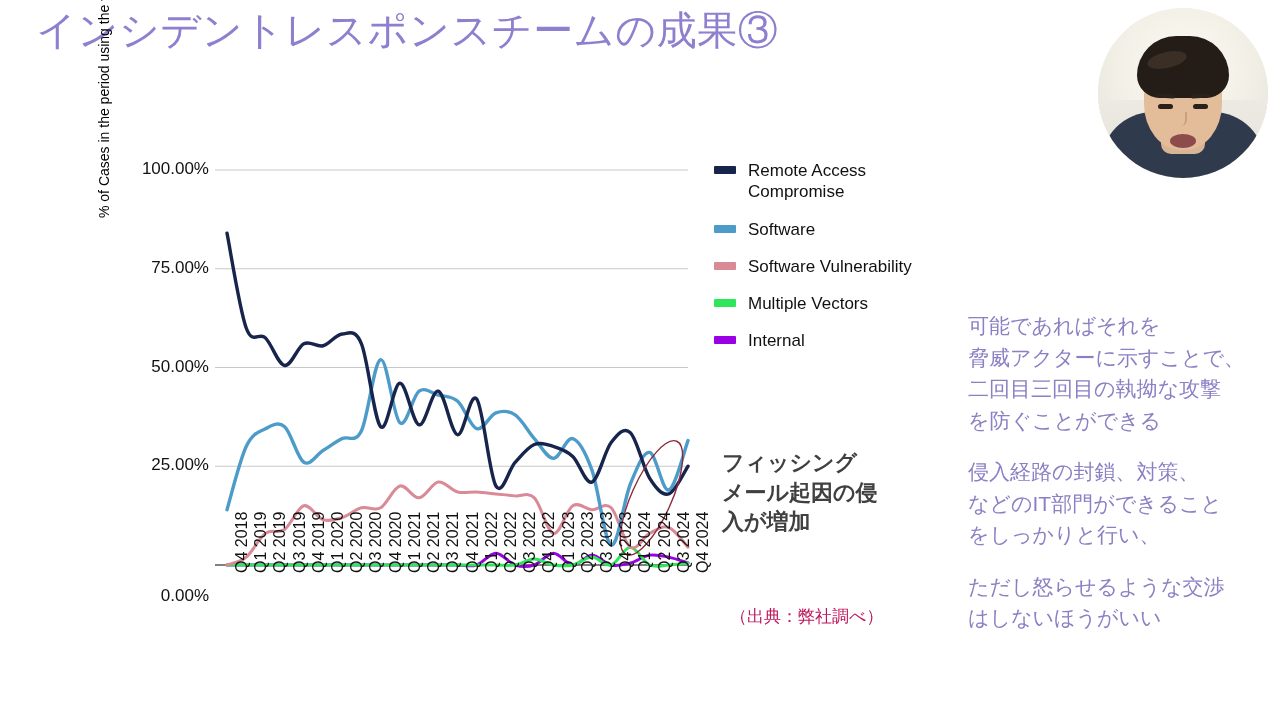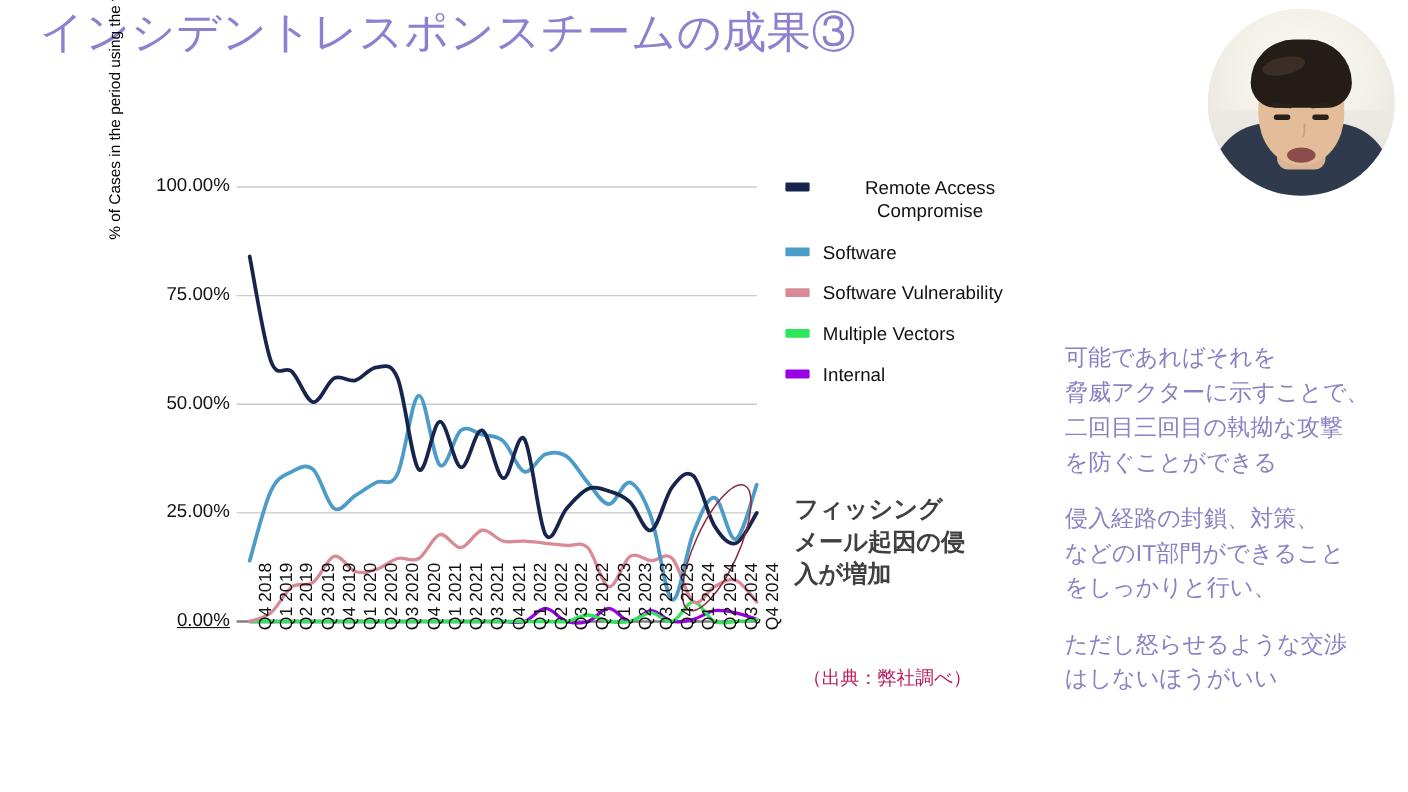--- a/index.html
+++ b/index.html
@@ -99,21 +99,21 @@
   .xticks { position:absolute; }
   .xtick {
     position:absolute;
     font-size:16px; color:#111;
     transform-origin:left top;
     transform:rotate(-90deg);
     white-space:nowrap;
   }
 
   
-  .legend { position:absolute; left:714px; top:160px; width:250px;text-align:center; }
+  .legend { position:absolute; left:714px; top:160px; width:250px; }
   .legend-item { display:flex; align-items:flex-start; margin-bottom:16px; }
   .legend-swatch {
     width:22px; height:8px; border-radius:1px; margin-top:6px; flex:0 0 auto;
   }
   .legend-label {
     margin-left:12px; font-size:17px; color:#111; line-height:1.25;
     max-width:195px;
   }
 
   
@@ -172,21 +172,21 @@
 
   <div class="ylabel-wrap">
     <div class="ylabel">% of Cases in the period using the vector</div>
   </div>
 
   <div id="ytick-layer">
       <div class="ytick" style="top: 159px; left: 0px; width: 209px;">100.00%</div>
       <div class="ytick" style="top: 257.75px; left: 0px; width: 209px;">75.00%</div>
       <div class="ytick" style="top: 356.5px; left: 0px; width: 209px;">50.00%</div>
       <div class="ytick" style="top: 455.25px; left: 0px; width: 209px; padding-left: 28px;">25.00%</div>
-      <div class="ytick" style="top: 554px; left: 0px; width: 209px; text-decoration: underline;">0.00%</div>
+      <div class="ytick" style="top: 586px; left: 0px; width: 209px;">0.00%</div>
     </div>
   <div id="xtick-layer" class="xticks">
       <div class="xtick" style="left: 233px; top: 573px;">Q4 2018</div>
       <div class="xtick" style="left: 252.208px; top: 573px;">Q1 2019</div>
       <div class="xtick" style="left: 271.417px; top: 573px;">Q2 2019</div>
       <div class="xtick" style="left: 290.625px; top: 573px;">Q3 2019</div>
       <div class="xtick" style="left: 309.833px; top: 573px;">Q4 2019</div>
       <div class="xtick" style="left: 329.042px; top: 573px;">Q1 2020</div>
       <div class="xtick" style="left: 348.25px; top: 573px;">Q2 2020</div>
       <div class="xtick" style="left: 367.458px; top: 573px;">Q3 2020</div>

